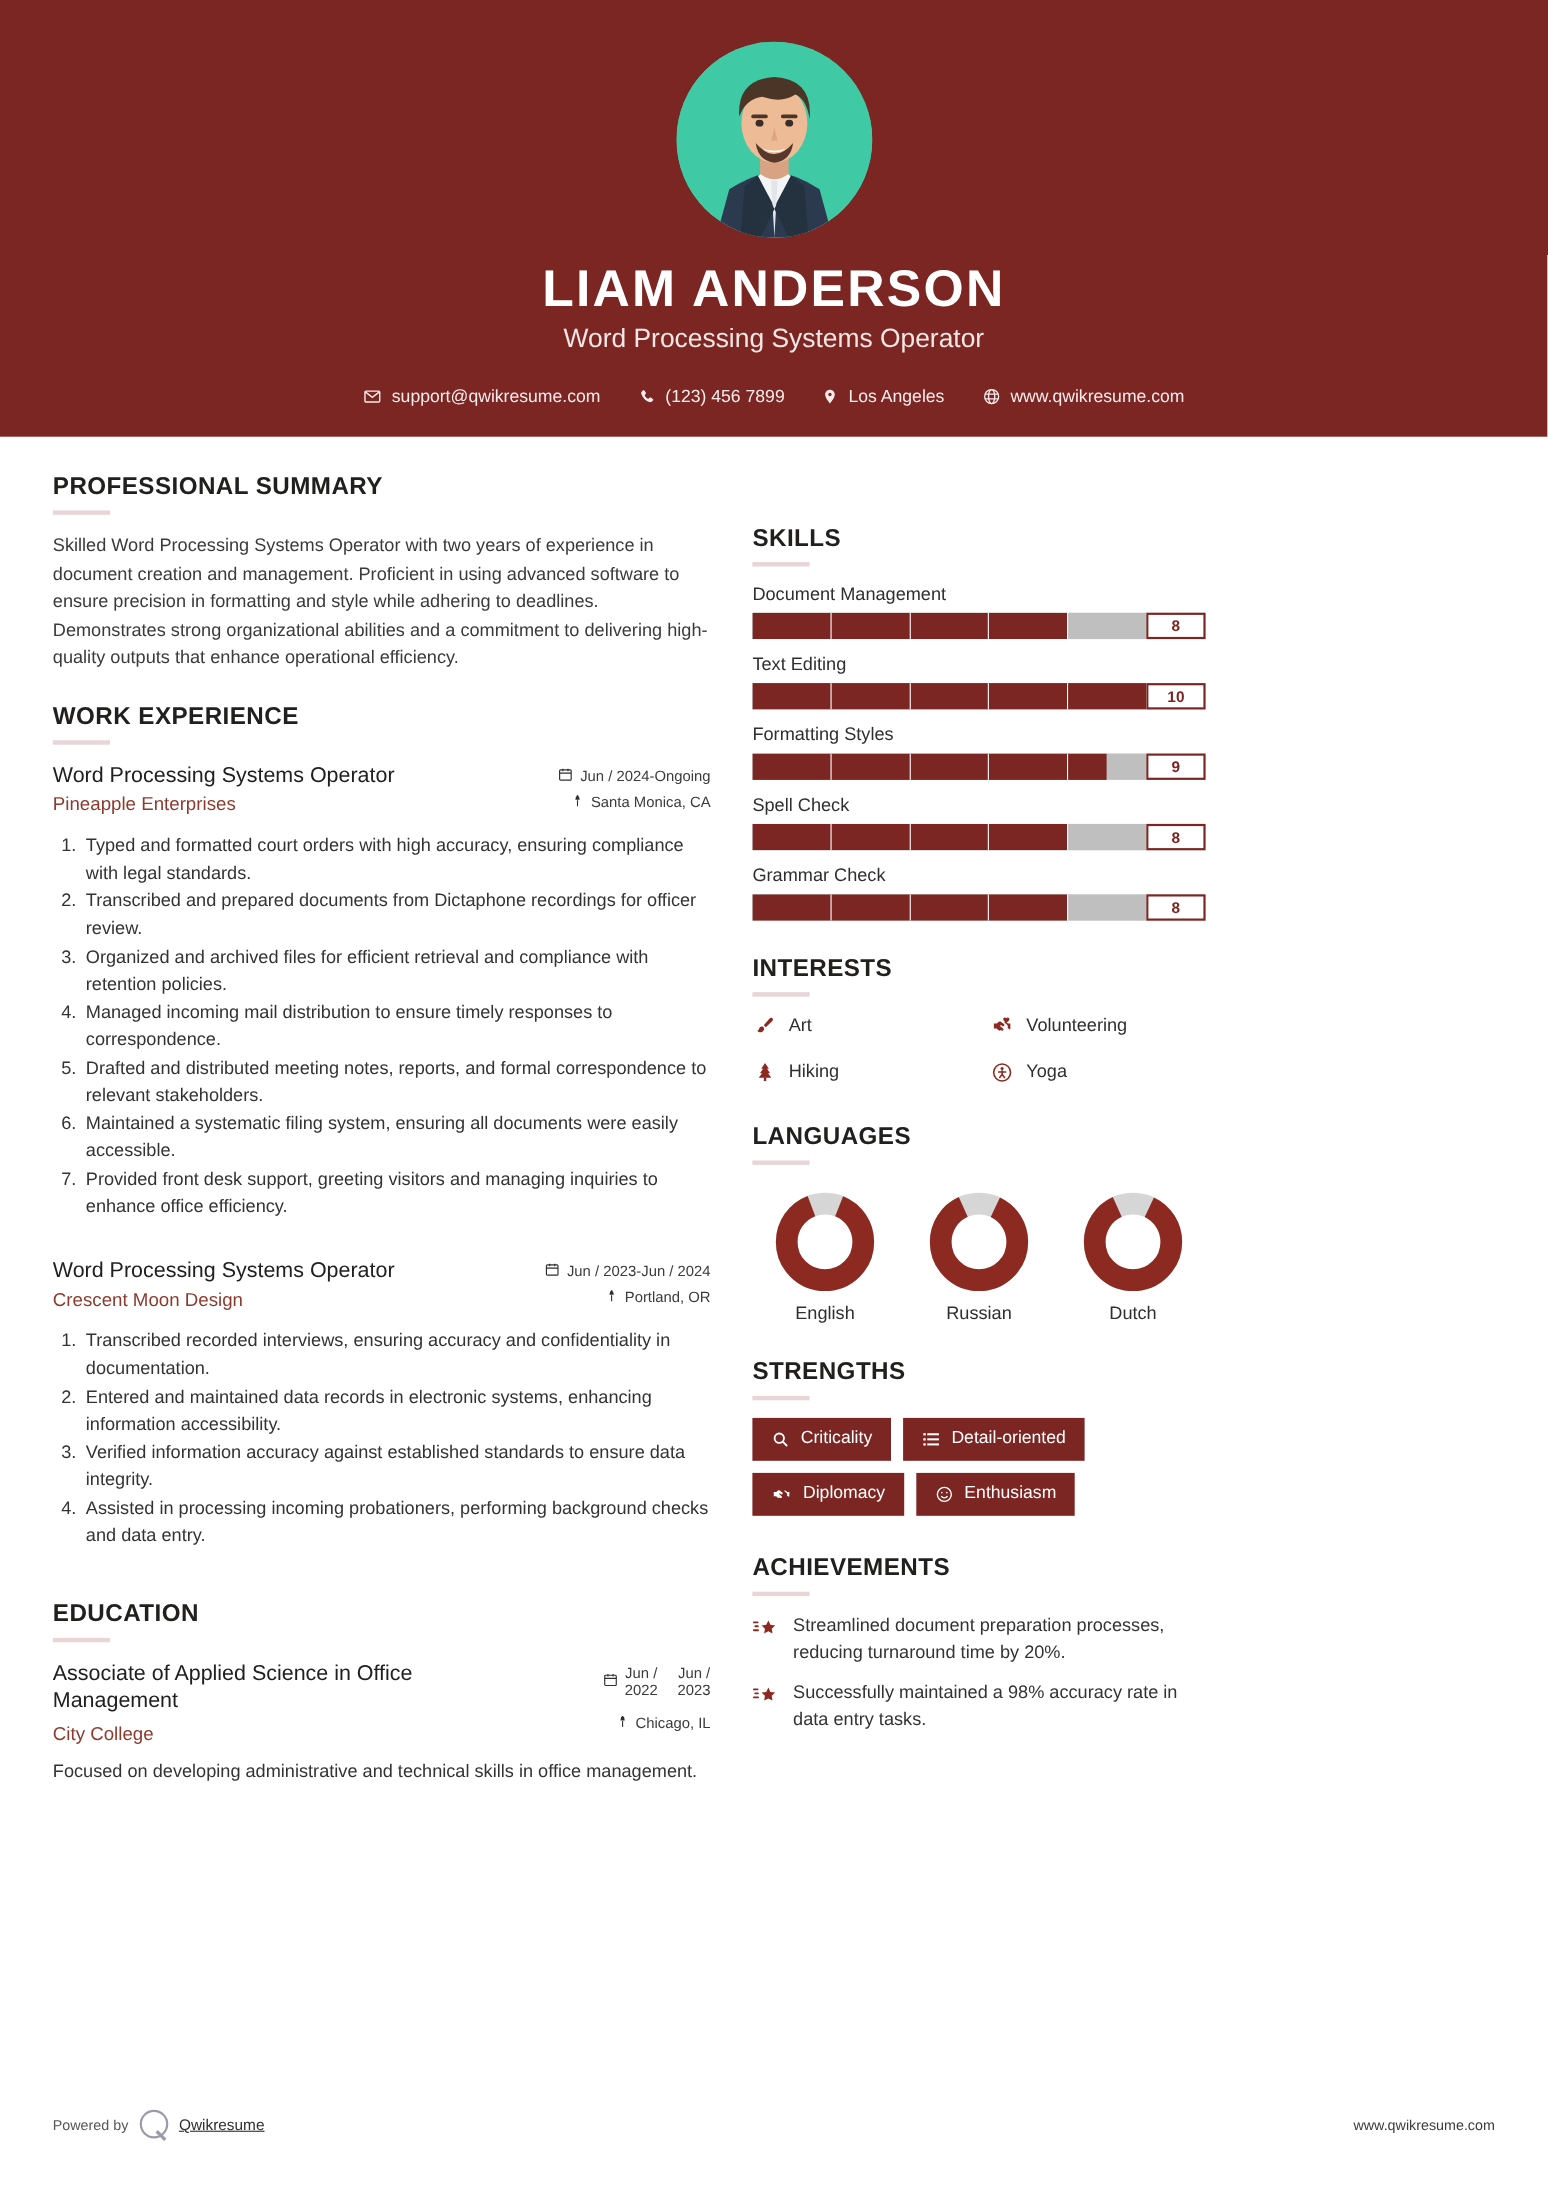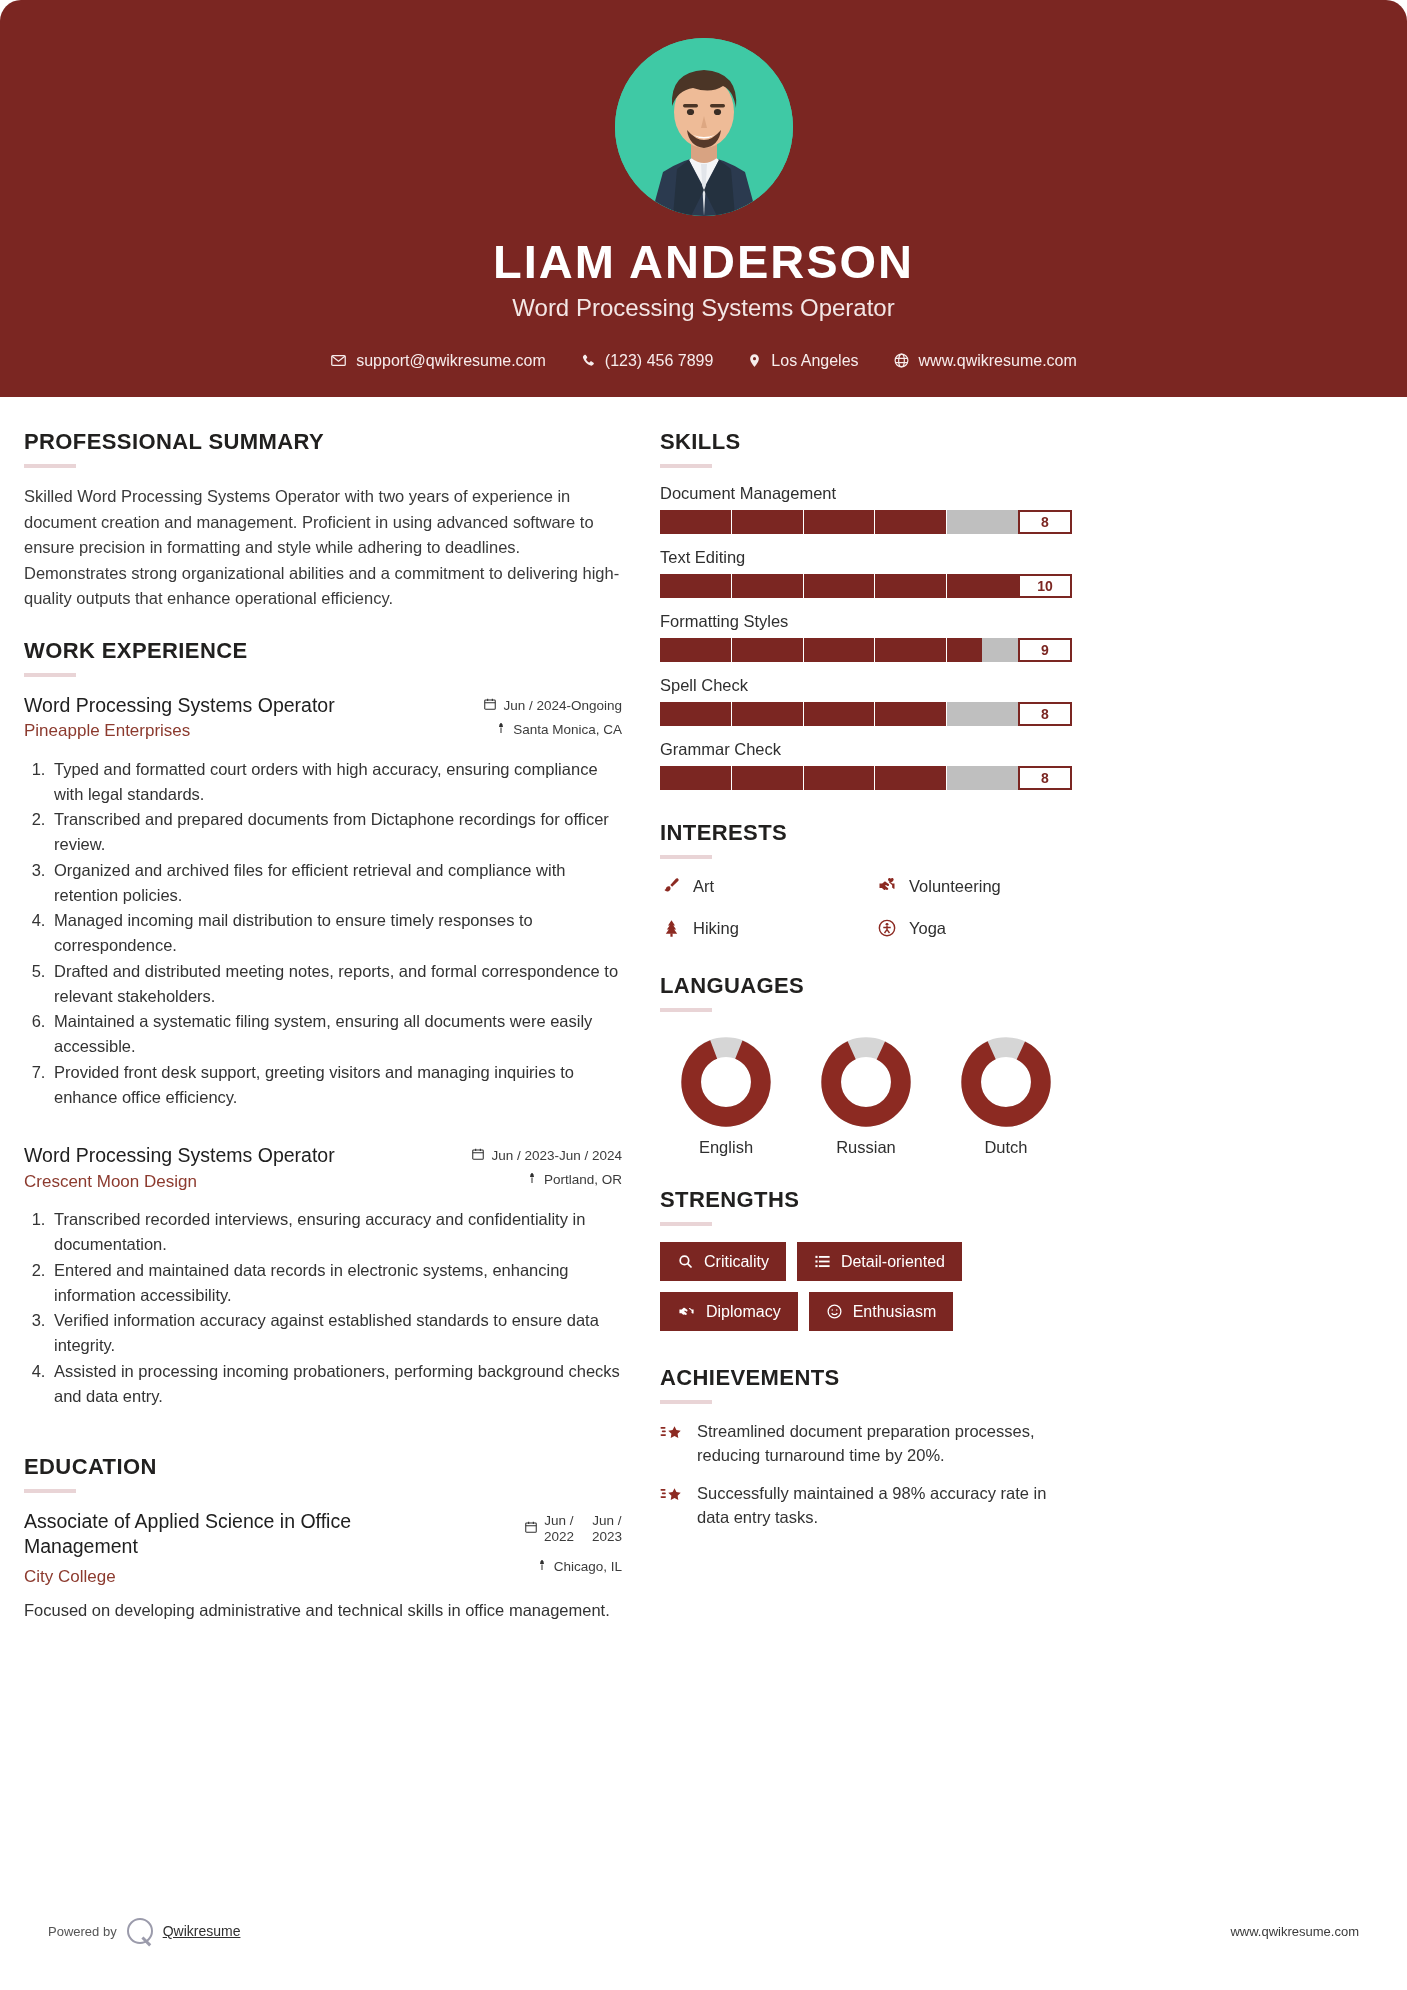--- a/index.html
+++ b/index.html
@@ -8,21 +8,20 @@
     background: #ffffff;
     font-family: "Liberation Sans", sans-serif;
     color: #2b2b2b;
   }
   .page {
     position: relative;
     width: 1407px;
     min-height: 1990px;
     background: #ffffff;
     overflow: hidden;
-    border-radius: 21px;
   }
 
   
   .header {
     background: #7b2622;
     padding: 38px 0 30px 0;
     text-align: center;
     width: 100%;
     height: 397px;
   }
@@ -63,23 +62,23 @@
     align-items: center;
     gap: 9px;
     padding: 0 17px;
     white-space: nowrap;
   }
   .contact-item svg { display: block; }
 
   
   .body {
     display: flex;
-    padding: 32px 38px 0 24px;
+    padding: 32px 38px 0 48px;
     gap: 38px;
-    align-items: flex-start;
+    align-items: center;
   }
   .col-left  { width: 598px; flex: none; }
   .col-right { width: 412px; flex: none; }
 
   .section { margin-bottom: 26px; }
   .sec-title {
     font-size: 22px;
     font-weight: bold;
     letter-spacing: 0.4px;
     color: #21201f;

